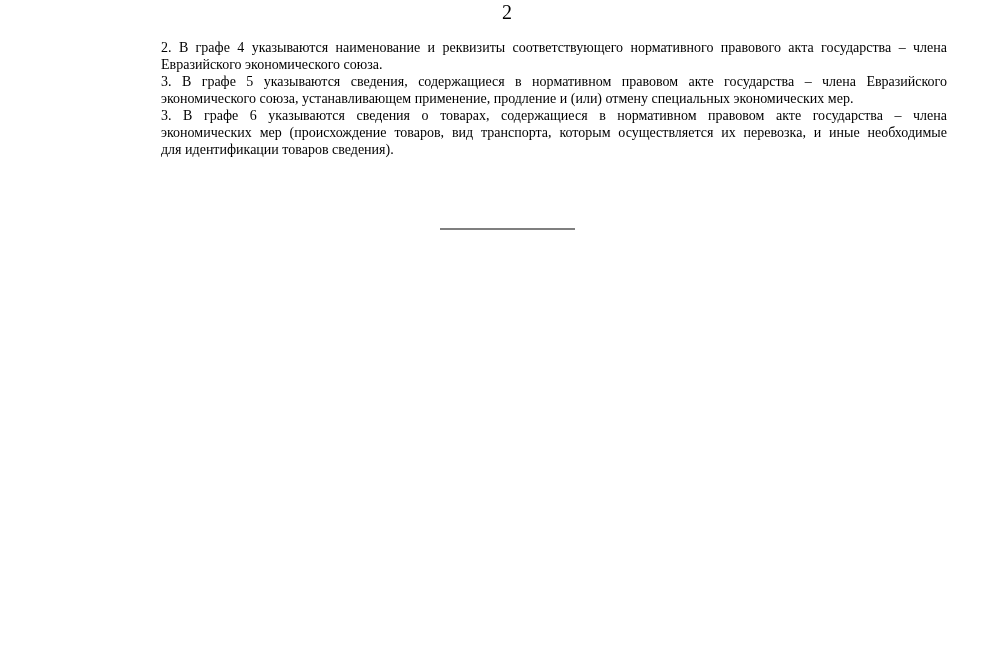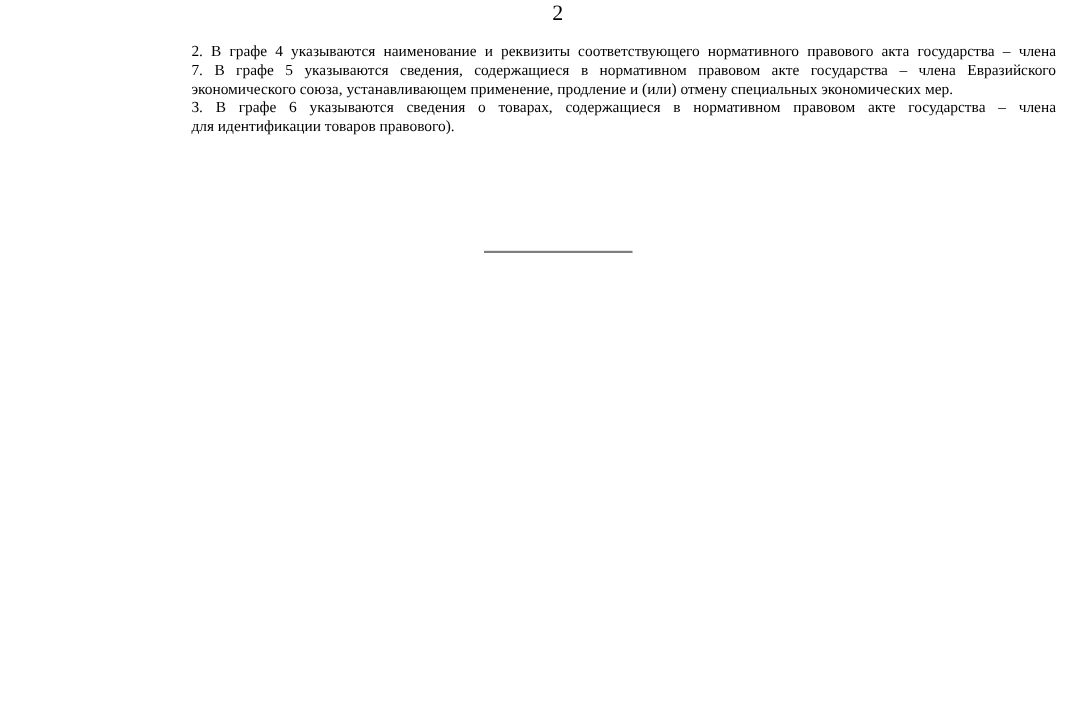--- a/index.html
+++ b/index.html
@@ -20,21 +20,21 @@
     position: absolute;
     top: 1px;
     left: 507px;
     transform: translateX(-50%);
     font-size: 20px;
     line-height: 22px;
     white-space: nowrap;
   }
   .body-text {
     position: absolute;
-    left: 174px;
+    left: 161px;
     top: 39px;
     width: 786px;
     font-size: 14px;
     line-height: 17px;
   }
   .para {
     margin: 0;
     padding: 0;
   }
   .line {
@@ -59,29 +59,31 @@
 <body>
 
 <div class="sheet">
 
   <div class="page-number">2</div>
 
   <div class="body-text">
 
     <div class="para">
       <div class="line">2. В графе 4 указываются наименование и реквизиты соответствующего нормативного правового акта государства – члена</div>
+      <div class="line last">Евразийского экономического союза.</div>
     </div>
 
     <div class="para">
-      <div class="line">7. В графе 5 указываются сведения, содержащиеся в нормативном правовом акте государства – члена Евразийского</div>
+      <div class="line">3. В графе 5 указываются сведения, содержащиеся в нормативном правовом акте государства – члена Евразийского</div>
       <div class="line last">экономического союза, устанавливающем применение, продление и (или) отмену специальных экономических мер.</div>
     </div>
 
     <div class="para">
       <div class="line">3. В графе 6 указываются сведения о товарах, содержащиеся в нормативном правовом акте государства – члена</div>
-      <div class="line last">для идентификации товаров правового).</div>
+      <div class="line">экономических мер (происхождение товаров, вид транспорта, которым осуществляется их перевозка, и иные необходимые</div>
+      <div class="line last">для идентификации товаров сведения).</div>
     </div>
 
   </div>
 
   <div class="separator"></div>
 
 </div>
 
 </body></html>

